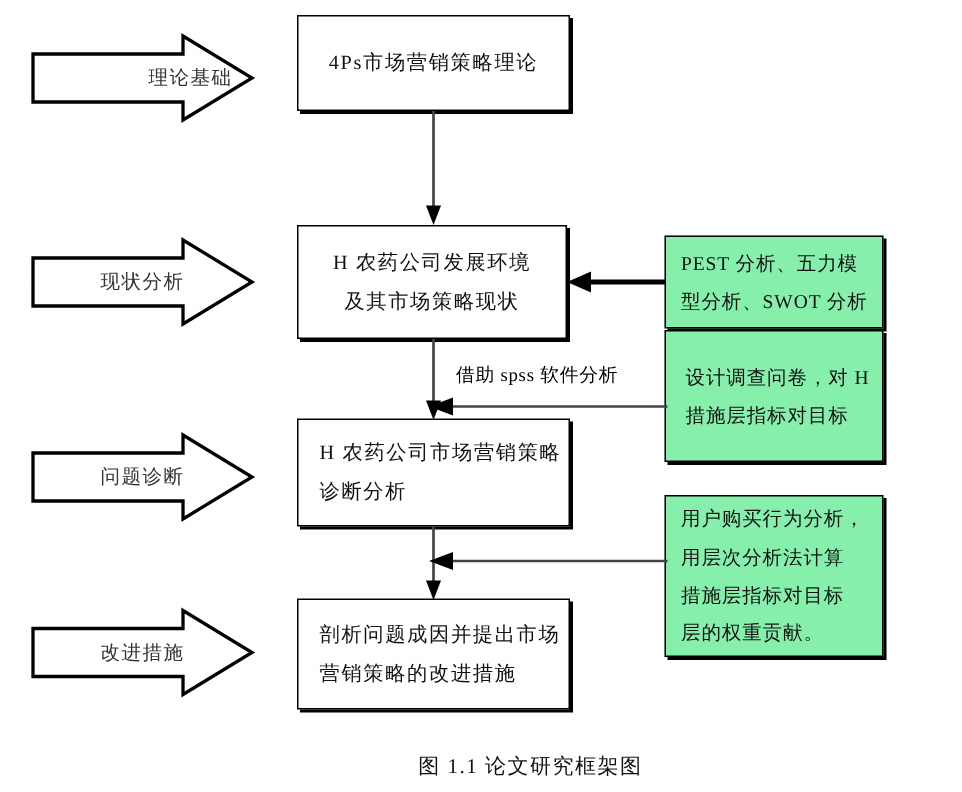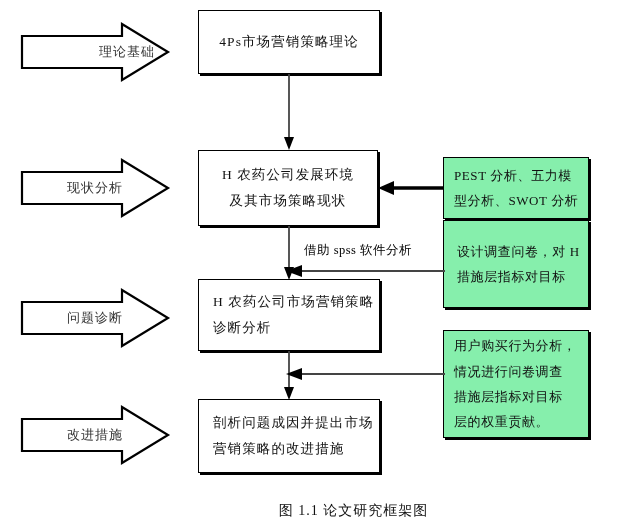--- a/index.html
+++ b/index.html
@@ -173,21 +173,21 @@
     <div class="line">型分析、SWOT 分析</div>
   </div>
 
   <div class="note-box" style="left:443px; top:220px; width:146px; height:88px;padding-left:13px;">
     <div class="line">设计调查问卷，对 H</div>
     <div class="line">措施层指标对目标</div>
   </div>
 
   <div class="note-box" style="left:443px; top:330px; width:146px; height:108px;">
     <div class="line">用户购买行为分析，</div>
-    <div class="line">情况进行问卷调查</div>
+    <div class="line">用层次分析法计算</div>
     <div class="line">措施层指标对目标</div>
     <div class="line">层的权重贡献。</div>
   </div>
 
   <div class="conn" style="left:280px; top:74px; width:20px; height:78px;">
     <svg width="20" height="78" viewBox="0 0 20 78" aria-hidden="true">
       <line x1="9" y1="0" x2="9" y2="66" stroke="#444444" stroke-width="1.8"></line>
       <polygon points="9,76 4,63 14,63" fill="#000000"></polygon>
     </svg>
   </div>

